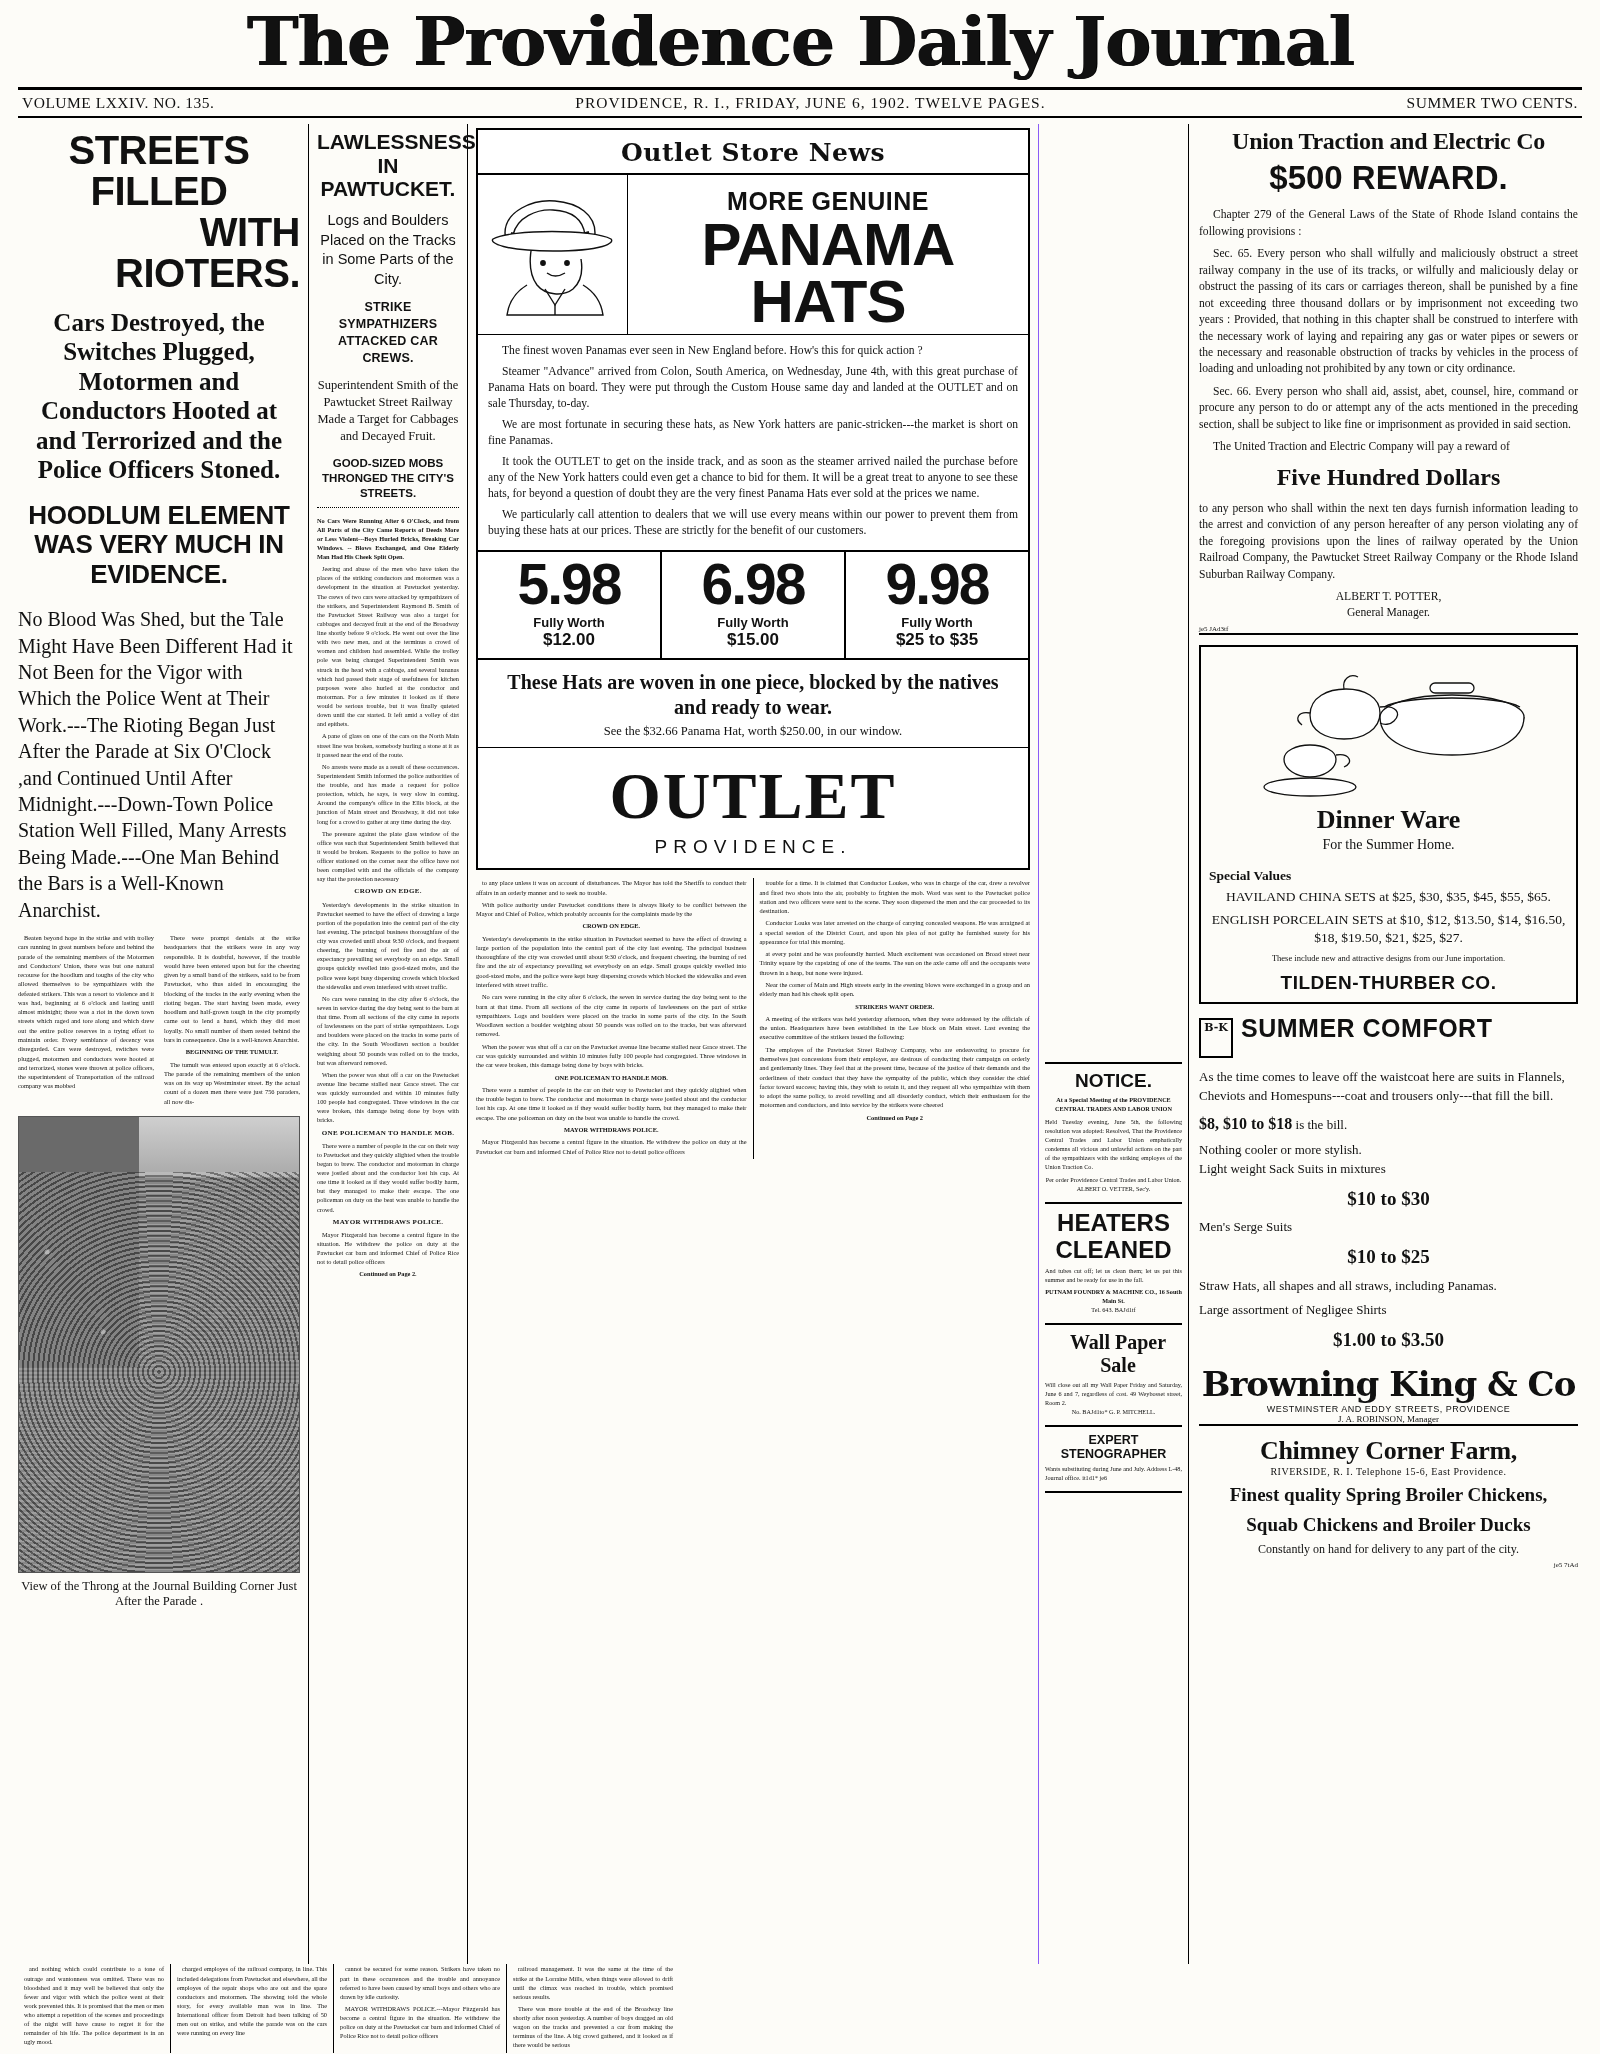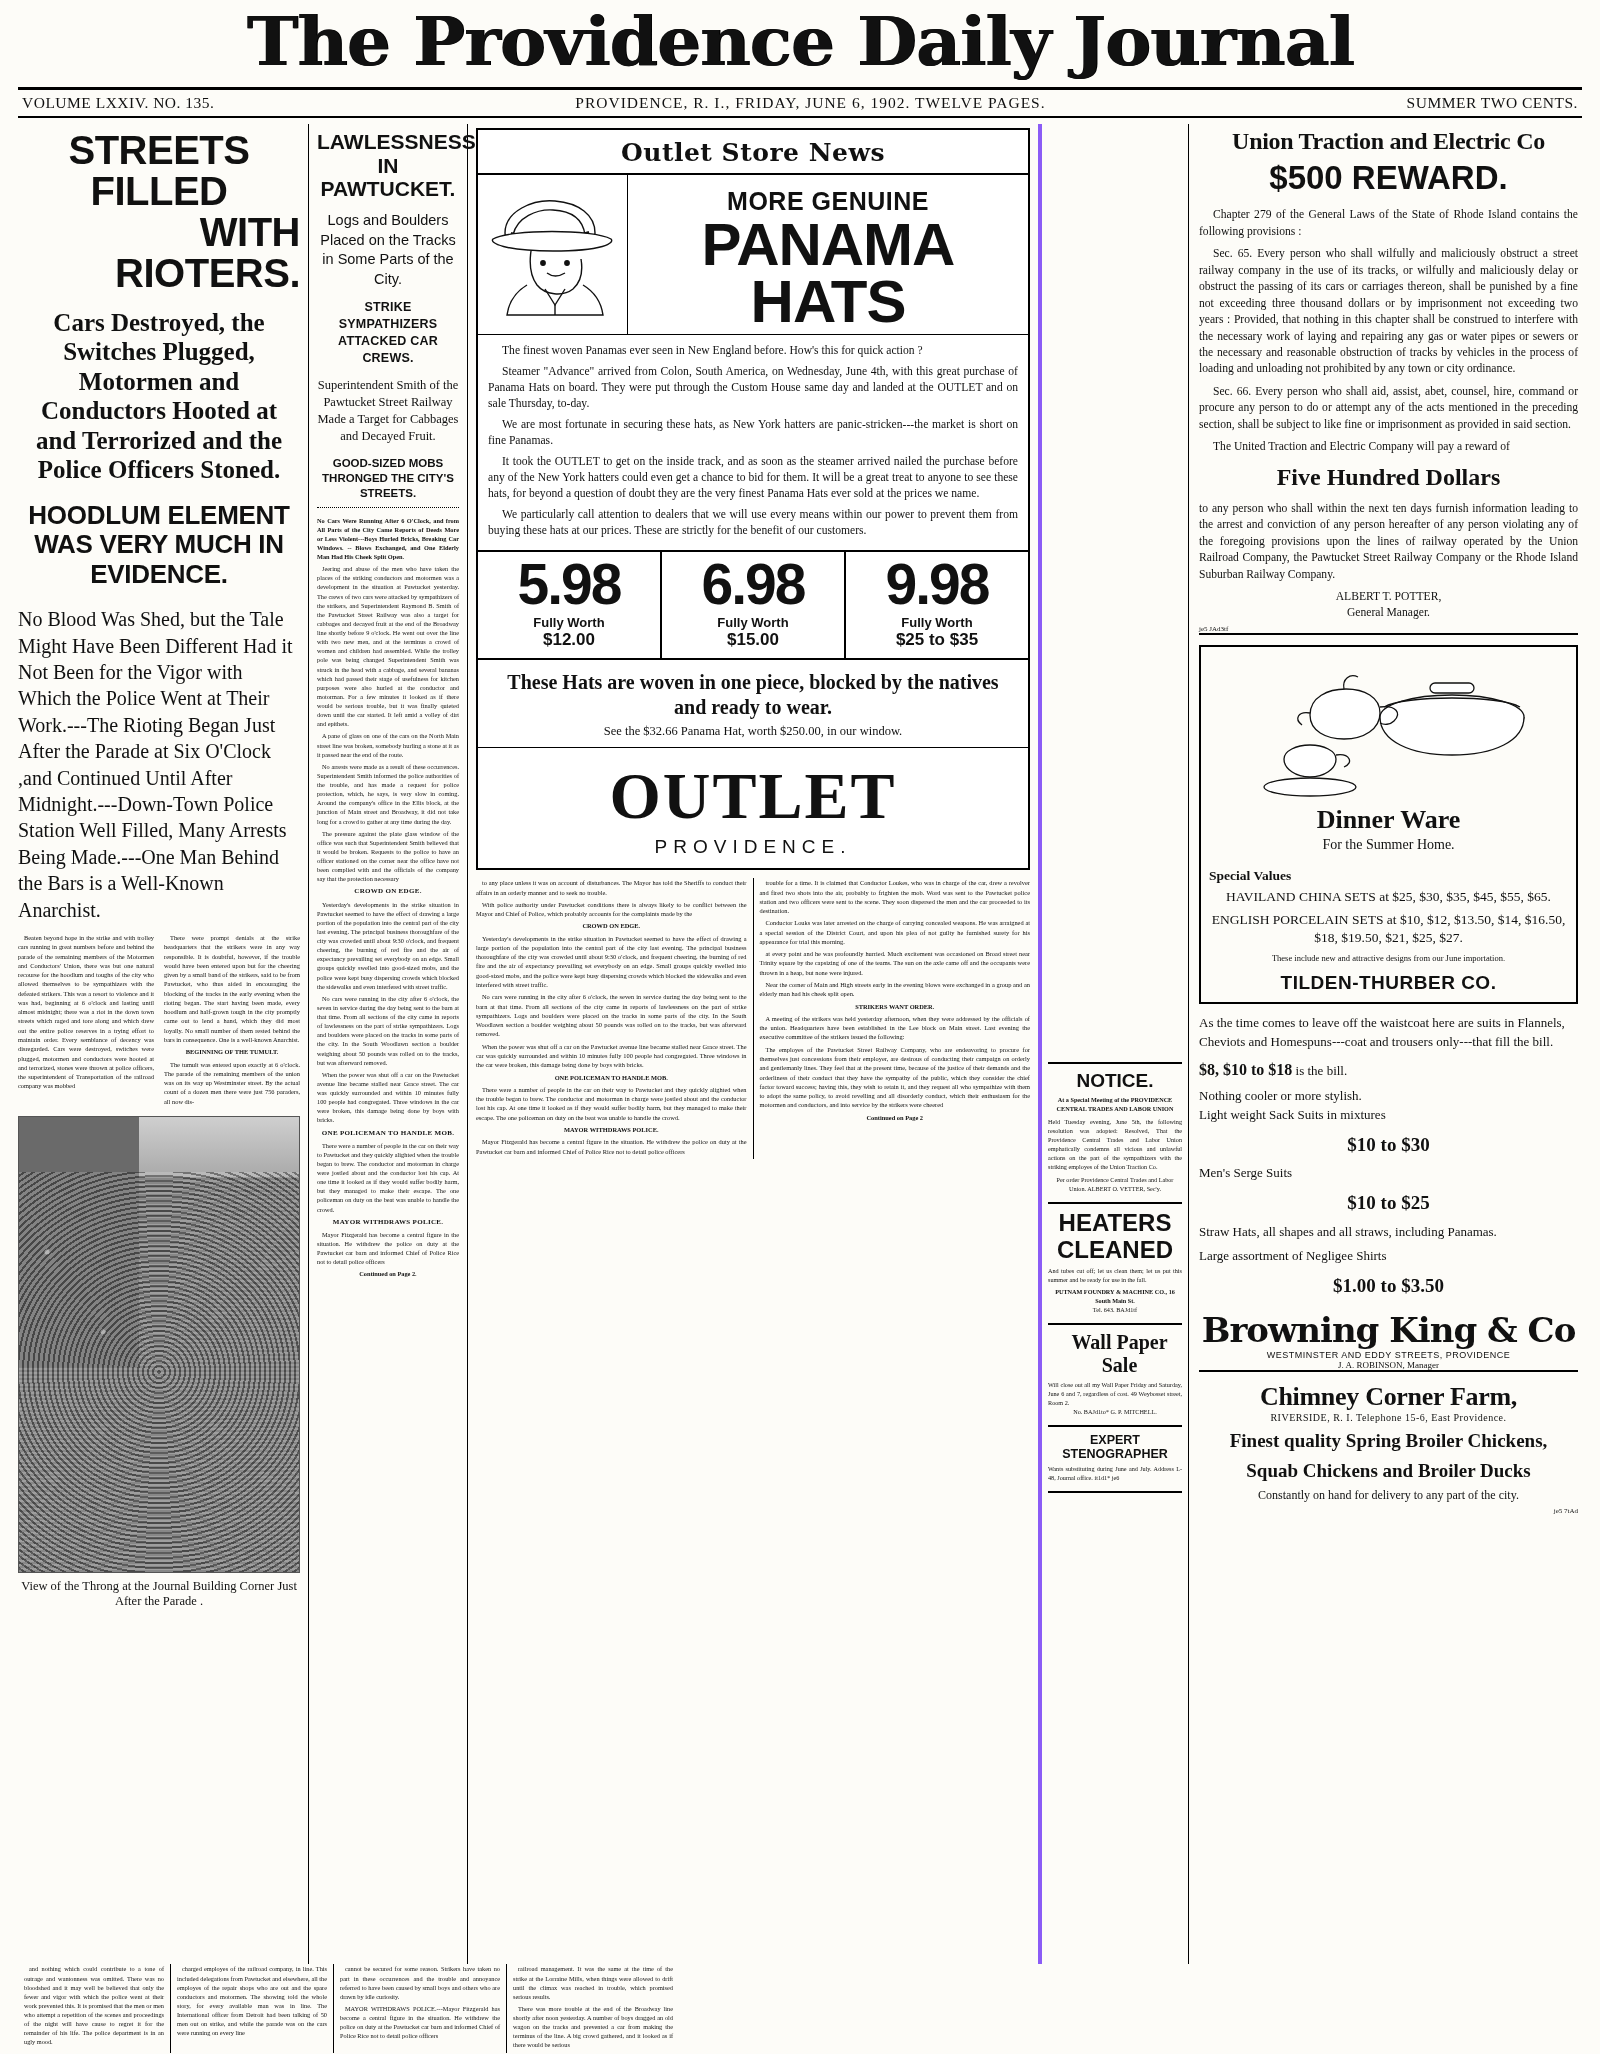--- a/index.html
+++ b/index.html
@@ -27,21 +27,21 @@
   }
   .volbar .mid{letter-spacing:1px;}
   .rule-under-vol{border-top:2px solid #000;margin:4px 18px 0 18px;}
 
   
   .content{display:flex;margin:6px 18px 0 18px;height:1840px;}
   .col{box-sizing:border-box;}
   .c1{width:290px;padding-right:8px;}
   .c2{width:160px;padding:0 8px;border-left:1px solid #000;border-right:1px solid #000;}
   .c3{width:570px;padding:0 8px;}
-  .c4{width:150px;padding:0 6px;border-left:4px solid #8b5cf6;}
+  .c4{width:150px;padding:0 6px;border-left:1px solid #8b5cf6;}
   .c5{width:390px;padding-left:10px;border-left:1px solid #000;}
 
   
   .hl1{
     font-family:"Liberation Sans", sans-serif;
     font-weight:bold;font-size:40px;line-height:1.02;text-align:center;
     letter-spacing:-0.5px;margin:6px 0 0 0;
   }
   .hl1 .l2{display:block;text-align:right;}
   .hl2{
@@ -384,20 +384,24 @@
         <div class="dw-title">Dinner Ware</div>
         <div class="dw-sub">For the Summer Home.</div>
         <div class="dw-sv">Special Values</div>
         <div class="dw-line">HAVILAND CHINA SETS at $25, $30, $35, $45, $55, $65.</div>
         <div class="dw-line">ENGLISH PORCELAIN SETS at $10, $12, $13.50, $14, $16.50, $18, $19.50, $21, $25, $27.</div>
         <div class="dw-note">These include new and attractive designs from our June importation.</div>
         <div class="dw-store">TILDEN-THURBER CO.</div>
       </div>
 
       <div class="ad5">
+        <div class="clearfix">
+          <div class="monogram">B-K</div>
+          <div class="bk-title">SUMMER COMFORT</div>
+        </div>
         <div class="bk-body">
           <div>As the time comes to leave off the waistcoat here are suits in Flannels, Cheviots and Homespuns---coat and trousers only---that fill the bill.</div>
           <div style="margin-top:6px"><span class="big">$8, $10 to $18</span><span> is the bill.</span></div>
           <div style="margin-top:6px">Nothing cooler or more stylish.</div>
           <div>Light weight Sack Suits in mixtures</div>
           <div class="bk-price">$10 to $30</div>
           <div>Men's Serge Suits</div>
           <div class="bk-price">$10 to $25</div>
           <div>Straw Hats, all shapes and all straws, including Panamas.</div>
           <div style="margin-top:6px">Large assortment of Negligee Shirts</div>

